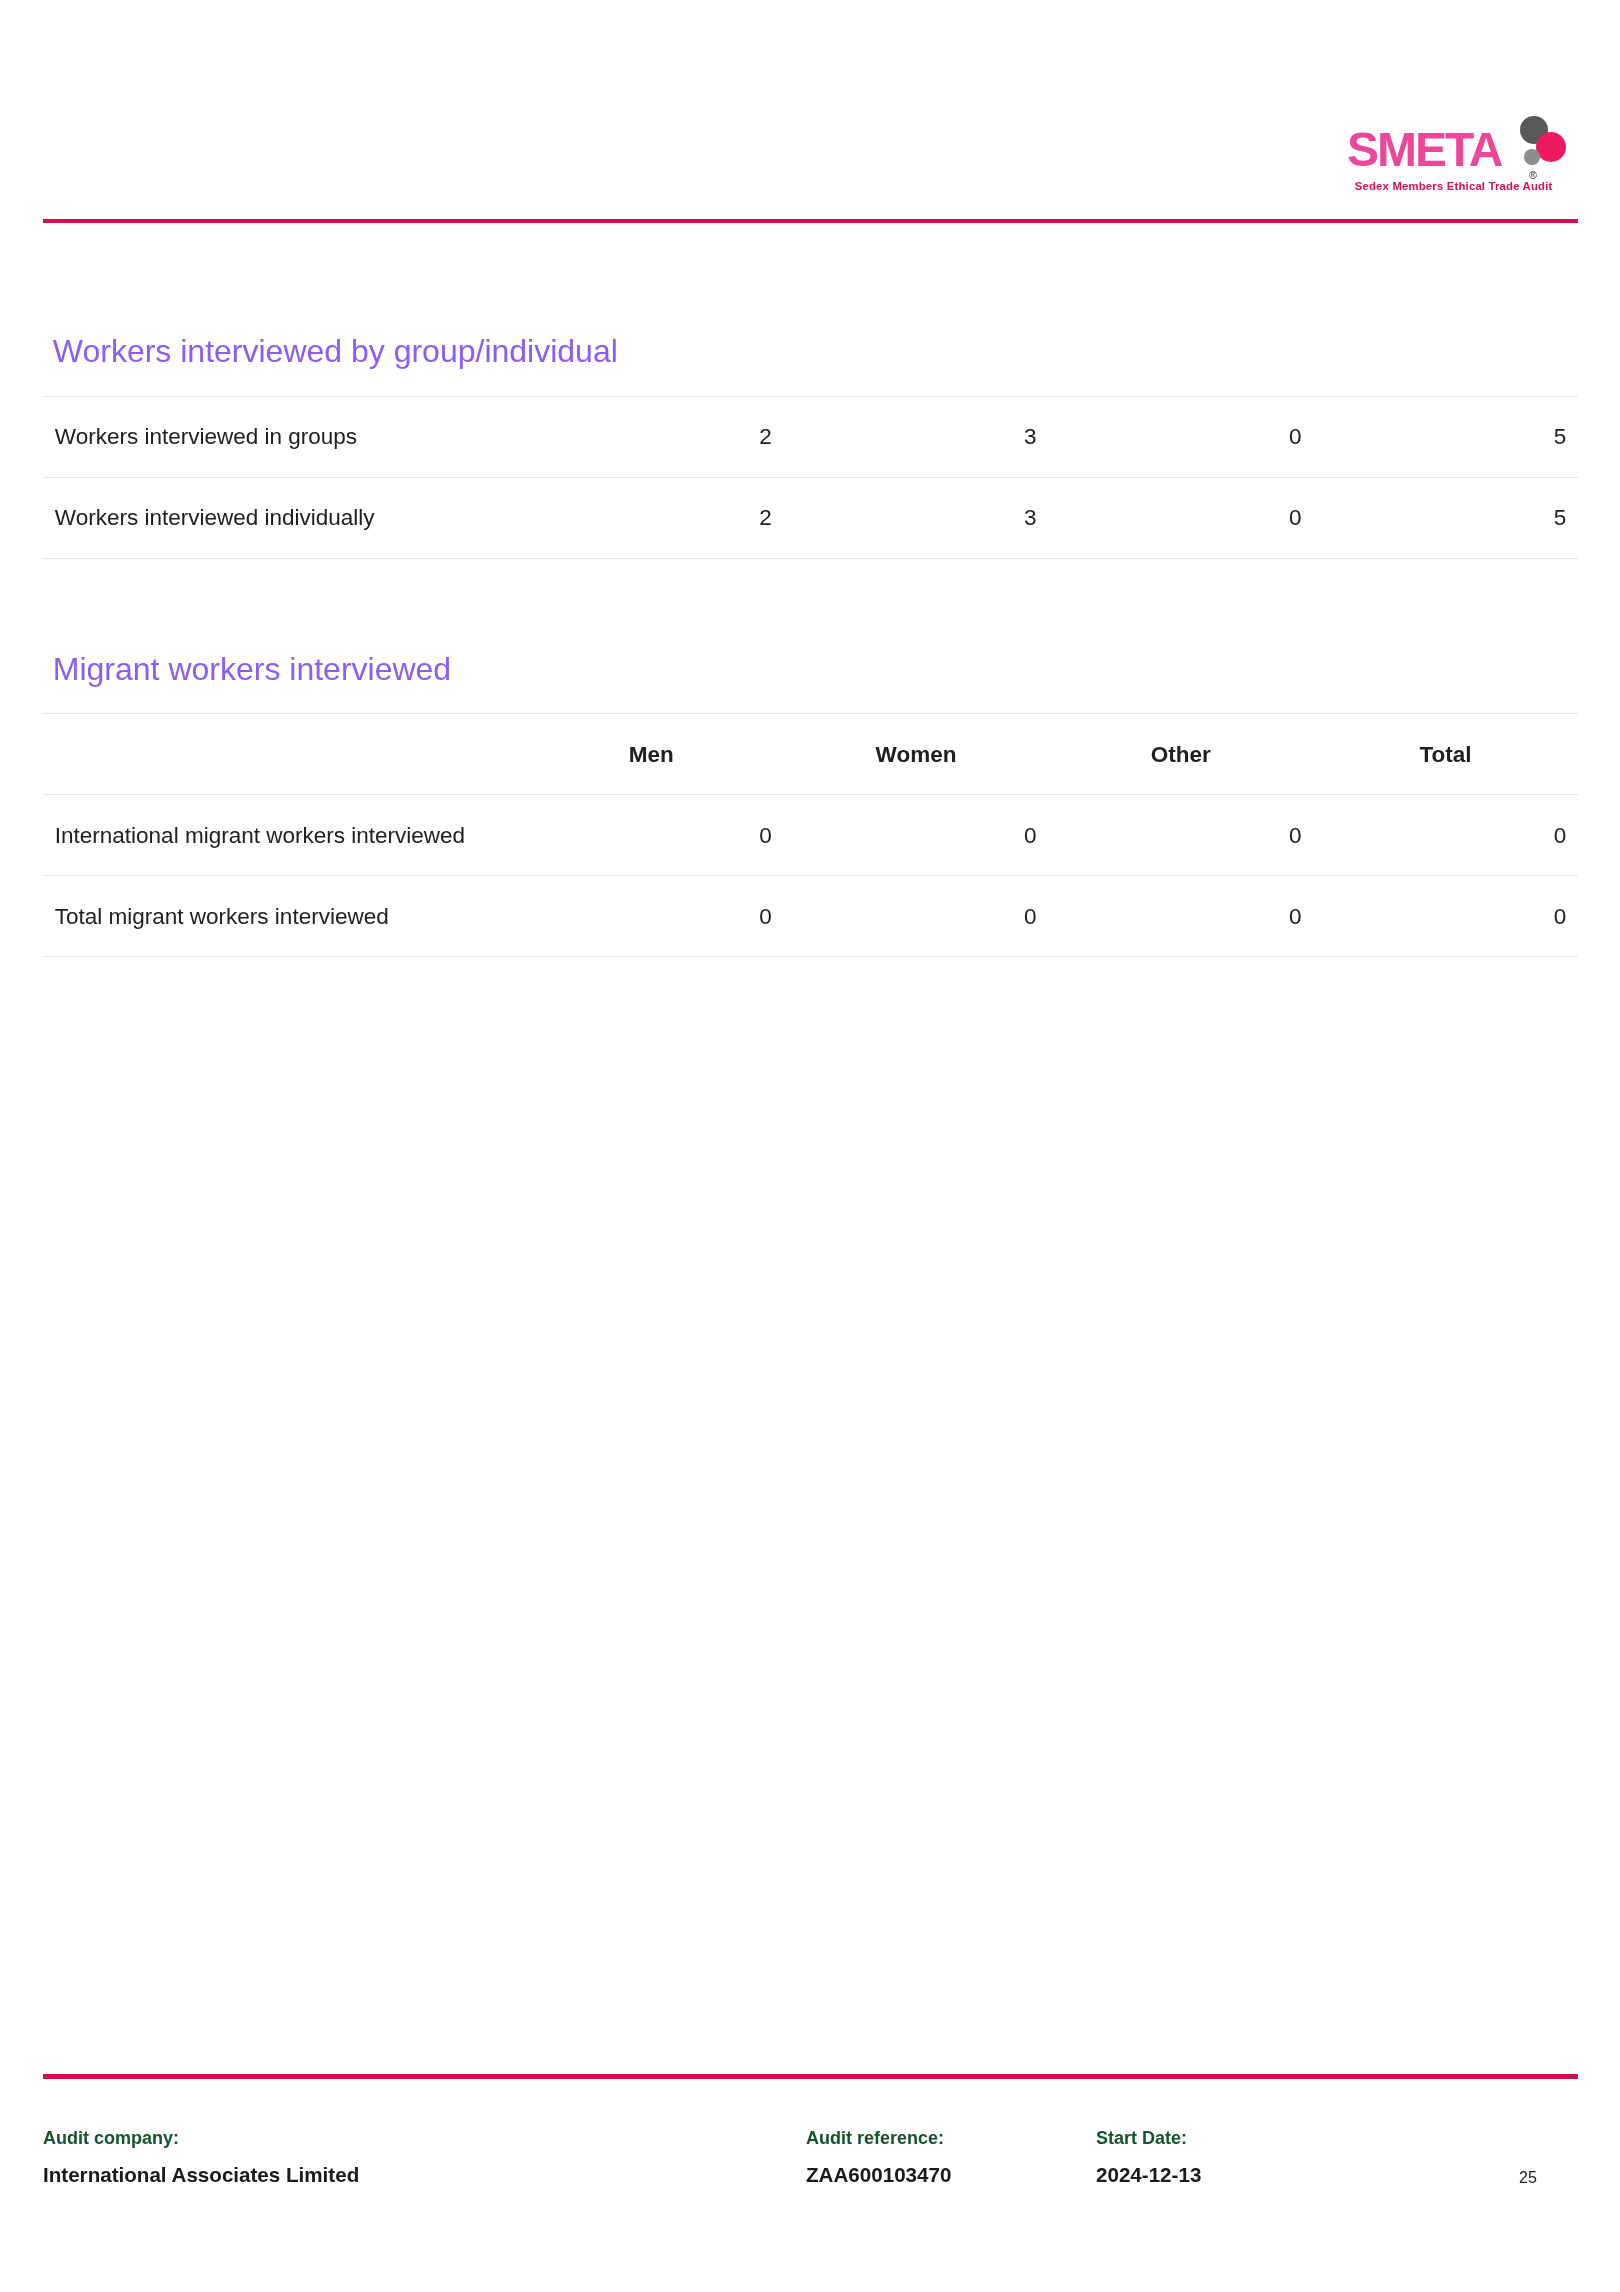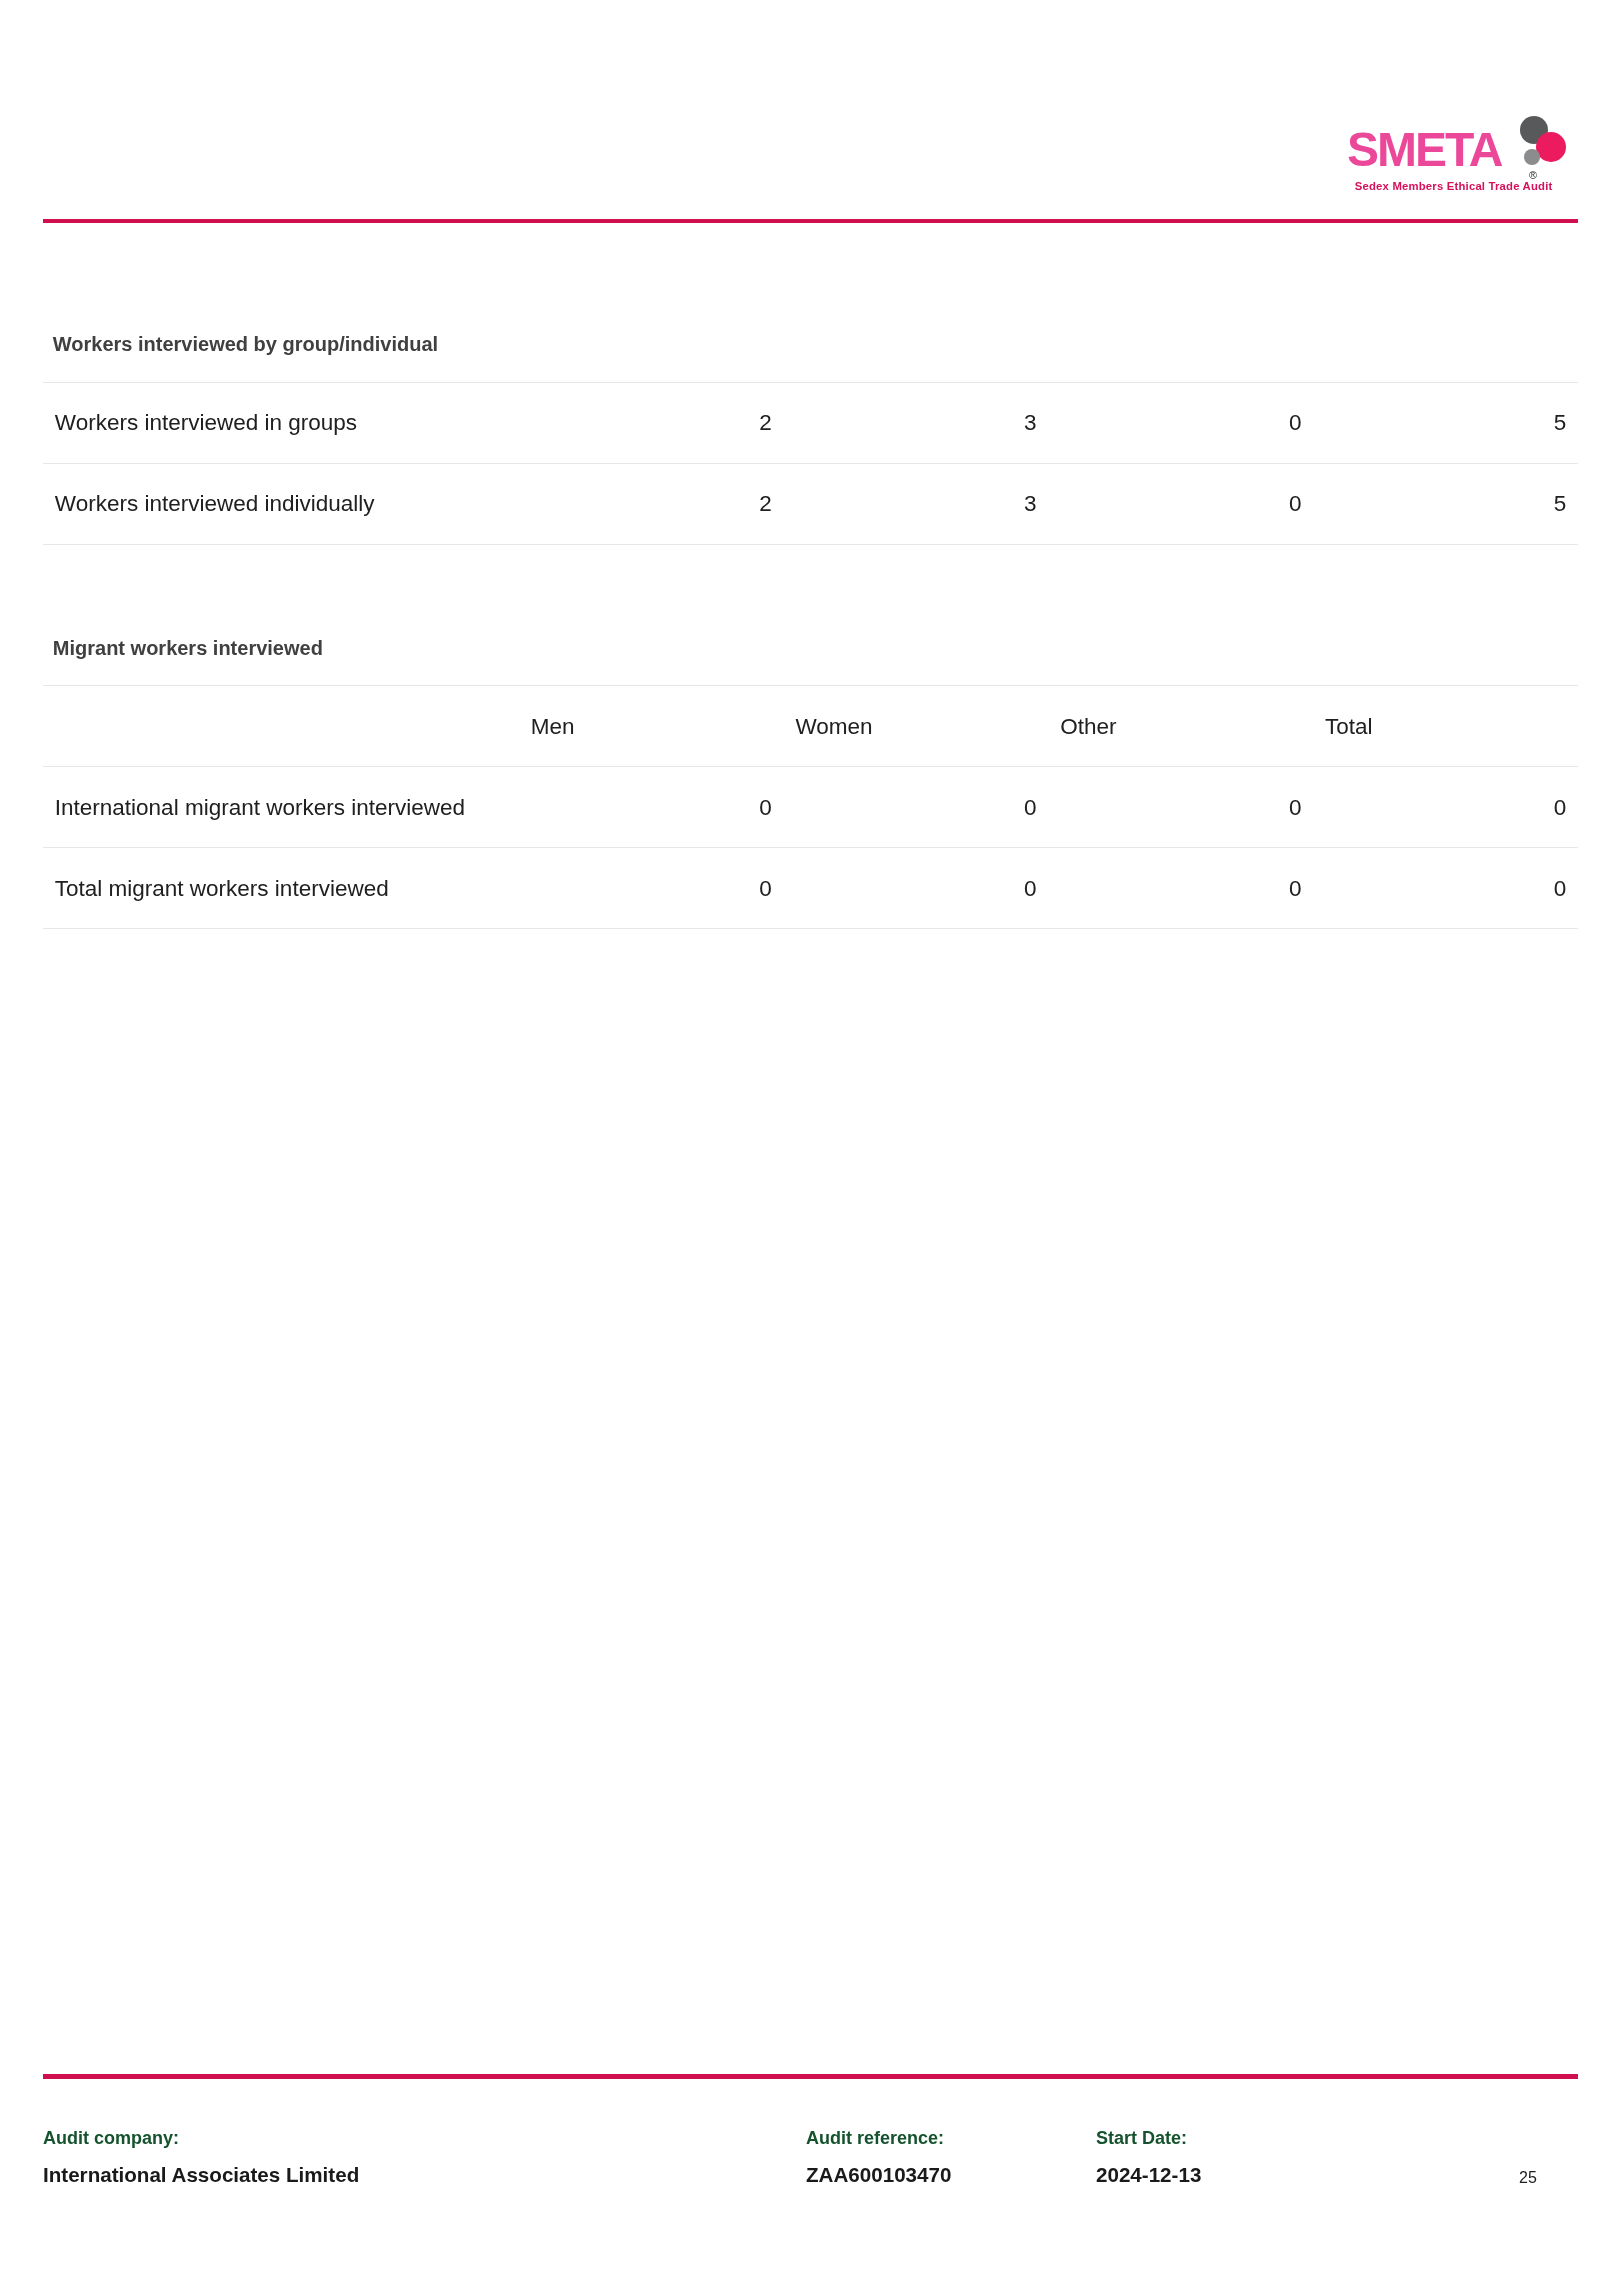--- a/index.html
+++ b/index.html
@@ -33,39 +33,39 @@
     position: absolute; left: 7.8px; top: 70px; width: 160px;
     font-size: 11.3px; font-weight: 700; letter-spacing: 0.2px;
     color: #d4115a; white-space: nowrap;
   }
   .rule { height: 4.9px; background: #d0104e; }
   .header-rule { margin: 20.6px 42px 0 43px; }
 
   
   .content { padding: 0 42px 0 43px; }
   h2.section-title {
-    font-size: 20px; font-weight: 700; color: #404040;
+    font-size: 32px; font-weight: 400; color: #8b5cf6;
     line-height: 1.15; padding-left: 9.8px;
   }
   .title-1 { margin-top: 110px; }
   .title-2 { margin-top: 92px; }
 
   table.data-table {
     width: 100%; margin-top: 25.5px;
     border-collapse: collapse; table-layout: fixed;
     border-top: 1px solid #e7e7e7;
   }
   table.data-table tr { border-bottom: 1px solid #e7e7e7; }
   table.data-table td, table.data-table th {
     font-size: 22.5px; line-height: 1.2; vertical-align: middle;
     padding: 26.5px 11.8px;
   }
   td.row-label { text-align: left; font-weight: 400; }
   td.cell-num  { text-align: right; }
-  th.col-head  { text-align: left; font-weight: 400; padding: 25.5px 11.8px; }
+  th.col-head  { text-align: center; font-weight: 700; padding: 25.5px 11.8px; }
   th.col-head-empty { padding: 25.5px 11.8px; }
   col.c-label { width: 31%; }
   col.c-num   { width: 17.25%; }
 
   
   .footer { position: absolute; left: 43px; right: 42px; top: 2074px; }
   .footer-cols { display: flex; margin-top: 49px; align-items: flex-end; }
   .fcol-1 { width: 763px; }
   .fcol-2 { width: 290px; }
   .fcol-3 { flex: 1; }

